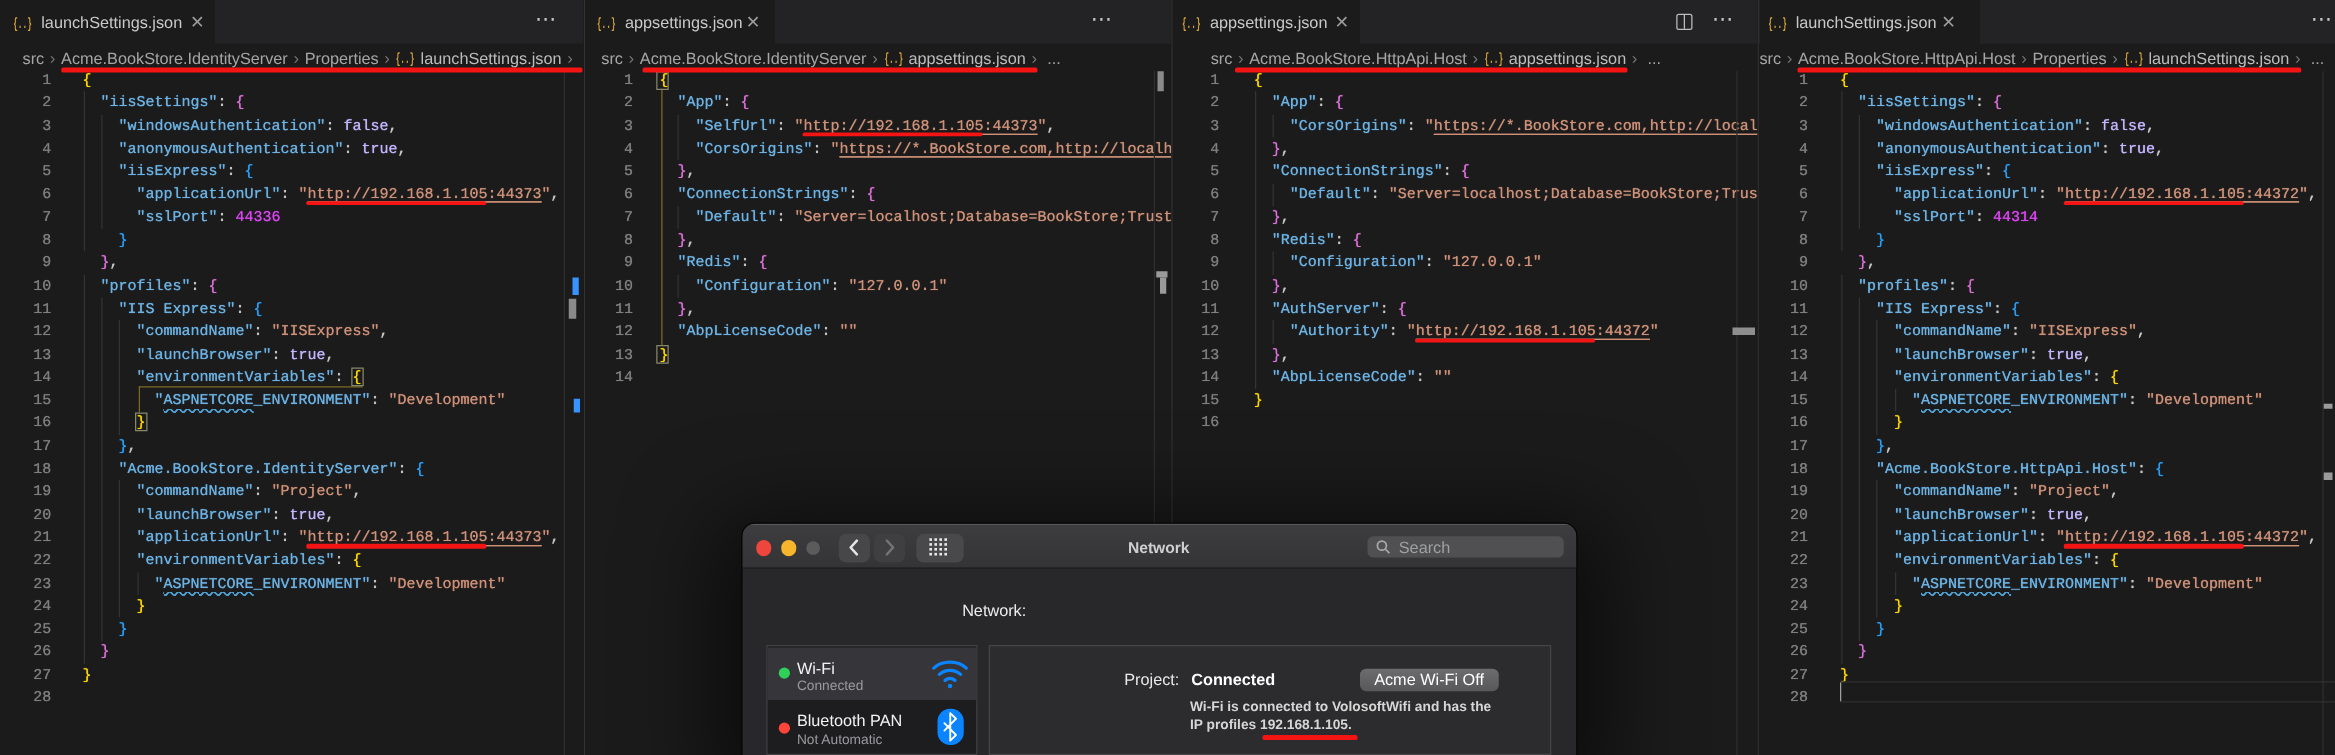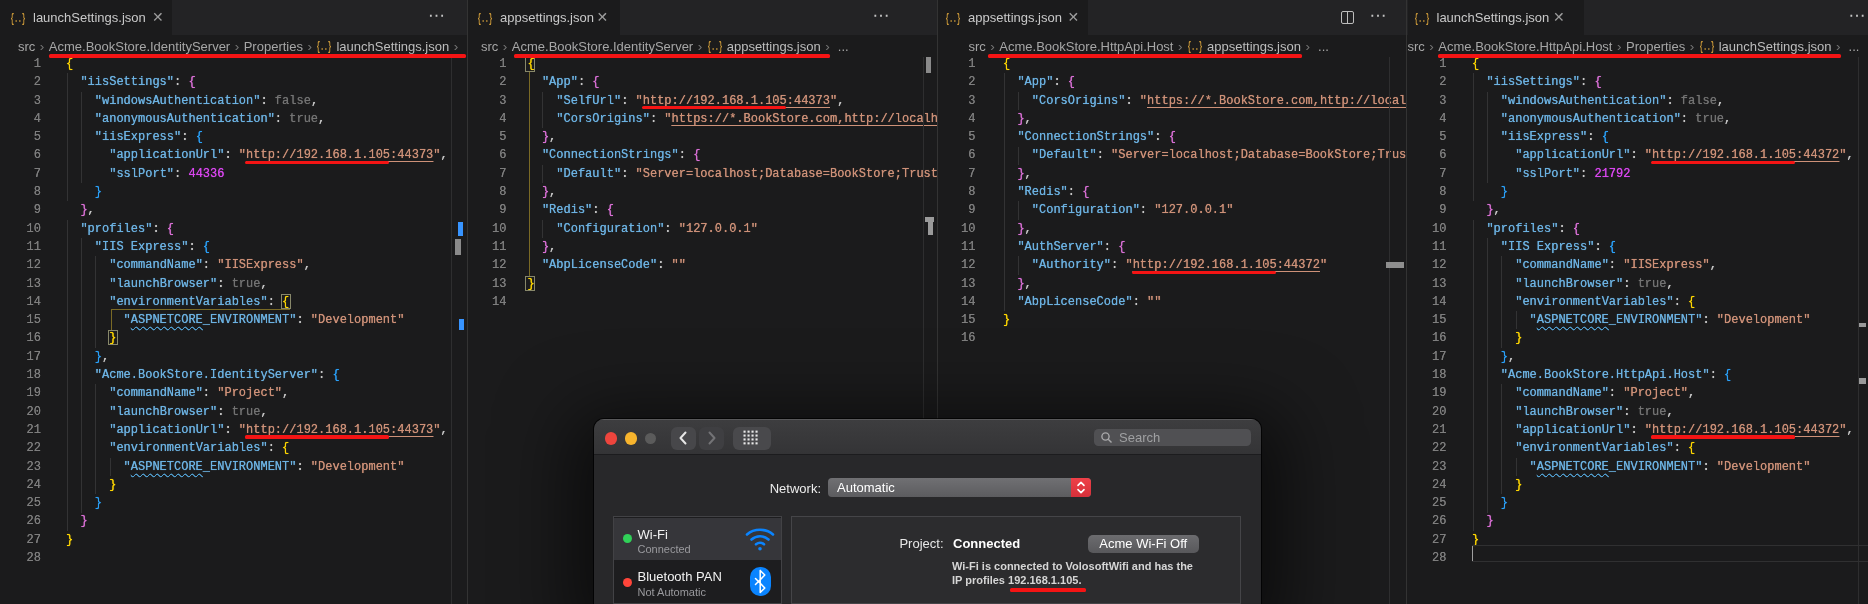--- a/index.html
+++ b/index.html
@@ -7,21 +7,21 @@
 .tabbar{position:absolute;left:0;top:0;right:0;height:35px;background:#232325}
 .tab{position:absolute;top:0;height:35px;background:#1b1b1c}
 .tablabel{position:absolute;top:10px;font-size:13px;color:#c9c9c9;white-space:nowrap}
 .tabx{position:absolute;top:9px;font-size:14px;color:#9d9d9d}
 .more{position:absolute;top:5px;font-size:17px;color:#c4c4c4}
 .crumb{position:absolute;top:39px;height:18px;font-size:13px;color:#a6a6a6;white-space:nowrap}
 .crumb .sep{color:#757575;padding:0 4.5px;font-size:13.5px}
 .crumb .file{color:#bdbdbd}
 .gut{position:absolute;top:55px;text-align:right;font-family:"Liberation Mono",monospace;font-size:12px;line-height:18.3px;color:#7e7e7e;text-shadow:0 0 .6px currentColor}
 pre.code{position:absolute;top:55px;font-family:"Liberation Mono",monospace;font-size:12px;line-height:18.3px;color:#c8c8c8;white-space:pre;text-shadow:0 0 .7px currentColor}
-.k{color:#6cb2e2}.s{color:#ce9178}.t{color:#737373}.n{color:#d946ef}.p{color:#c8c8c8}
+.k{color:#6cb2e2}.s{color:#ce9178}.t{color:#c4b5fd}.n{color:#d946ef}.p{color:#c8c8c8}
 .g1{color:#ffd700}.g2{color:#da70d6}.g3{color:#2aa0f8}
 .lnk{text-decoration:underline;text-decoration-thickness:1px;text-underline-offset:3px}
 .sq{text-decoration:underline wavy #4ba3d9 1px;text-underline-offset:2.5px}
 .bx{position:absolute;border:1px solid #88886a}
 .guide{position:absolute;width:1px;background:#333334}
 .goldg{position:absolute;background:#7a6a25}
 .red{position:absolute;background:#f51414;border-radius:1.5px}
 .rmark{position:absolute}
 .track{position:absolute;width:1px;background:#2e2e2f;top:57px;bottom:0}
 .psep{position:absolute;top:0;bottom:0;width:1px;background:#333}
@@ -273,21 +273,21 @@
       <div>26</div>
       <div>27</div>
       <div>28</div>
     </div>
 <pre class="code" style="left:66.5px"><span class="g1">{</span>
   <span class="k">"iisSettings"</span><span class="p">: </span><span class="g2">{</span>
     <span class="k">"windowsAuthentication"</span><span class="p">: </span><span class="t">false</span><span class="p">,</span>
     <span class="k">"anonymousAuthentication"</span><span class="p">: </span><span class="t">true</span><span class="p">,</span>
     <span class="k">"iisExpress"</span><span class="p">: </span><span class="g3">{</span>
       <span class="k">"applicationUrl"</span><span class="p">: </span><span class="s">"<span class="lnk">http://192.168.1.105:44372</span>"</span><span class="p">,</span>
-      <span class="k">"sslPort"</span><span class="p">: </span><span class="n">21792</span>
+      <span class="k">"sslPort"</span><span class="p">: </span><span class="n">44314</span>
     <span class="g3">}</span>
   <span class="g2">}</span><span class="p">,</span>
   <span class="k">"profiles"</span><span class="p">: </span><span class="g2">{</span>
     <span class="k">"IIS Express"</span><span class="p">: </span><span class="g3">{</span>
       <span class="k">"commandName"</span><span class="p">: </span><span class="s">"IISExpress"</span><span class="p">,</span>
       <span class="k">"launchBrowser"</span><span class="p">: </span><span class="t">true</span><span class="p">,</span>
       <span class="k">"environmentVariables"</span><span class="p">: </span><span class="g1">{</span>
         <span class="k">"<span class="sq">ASPNETCORE</span>_ENVIRONMENT"</span><span class="p">: </span><span class="s">"Development"</span>
       <span class="g1">}</span>
     <span class="g3">}</span><span class="p">,</span>
@@ -348,37 +348,29 @@
         <rect x="10.5" y="11.4" width="2.1" height="2.1" fill="#e8e8e8"></rect>
         <rect x="14.5" y="11.4" width="2.1" height="2.1" fill="#e8e8e8"></rect>
         <rect x="18.5" y="11.4" width="2.1" height="2.1" fill="#e8e8e8"></rect>
         <rect x="22.5" y="11.4" width="2.1" height="2.1" fill="#e8e8e8"></rect>
         <rect x="10.5" y="15.3" width="2.1" height="2.1" fill="#e8e8e8"></rect>
         <rect x="14.5" y="15.3" width="2.1" height="2.1" fill="#e8e8e8"></rect>
         <rect x="18.5" y="15.3" width="2.1" height="2.1" fill="#e8e8e8"></rect>
         <rect x="22.5" y="15.3" width="2.1" height="2.1" fill="#e8e8e8"></rect>
       </svg>
     </div>
+<div class="abs" style="left:0;width:667px;top:11.5px;text-align:center;font-size:12.5px;font-weight:bold;color:#cfcfd1">Network</div>
 <div class="abs" style="left:500.5px;top:9.5px;width:157px;height:17.8px;background:#505053;border-radius:4.5px">
       <svg width="14" height="14" style="position:absolute;left:6px;top:2px">
         <circle cx="5.5" cy="5.5" r="3.6" stroke="#a8a8aa" stroke-width="1.4" fill="none"></circle>
         <path d="M8.2 8.2 L11.5 11.5" stroke="#a8a8aa" stroke-width="1.4"></path>
       </svg>
       <div class="abs" style="left:25px;top:1.5px;font-size:13px;color:#9fa0a2">Search</div>
     </div>
 <div class="abs" style="left:97.5px;top:62px;width:130px;text-align:right;font-size:13px;color:#ececec">Network:</div>
-<div class="abs" style="left:234.5px;top:59px;width:263px;height:19px;border-radius:4px;background:linear-gradient(#707073,#5c5c5f)">
-      <div class="abs" style="left:9px;top:1.5px;font-size:13px;color:#fff">Automatic</div>
-      <div class="abs" style="left:243px;top:0;width:20px;height:19px;background:linear-gradient(#ef4048,#d5303a);border-radius:0 4px 4px 0">
-        <svg width="20" height="19" style="position:absolute;left:0;top:0">
-          <path d="M7 7.4 L10 4.4 L13 7.4" stroke="#fff" stroke-width="1.6" fill="none" stroke-linecap="round" stroke-linejoin="round"></path>
-          <path d="M7 11.6 L10 14.6 L13 11.6" stroke="#fff" stroke-width="1.6" fill="none" stroke-linecap="round" stroke-linejoin="round"></path>
-        </svg>
-      </div>
-    </div>
 <div class="abs" style="left:19px;top:97.3px;width:169.5px;height:88px;background:#1d1d1f;border:1px solid #424245">
 <div class="abs" style="left:0;top:0.5px;right:0;height:42.5px;background:#36363a"></div>
 <div class="abs" style="left:9px;top:17px;width:9px;height:9px;border-radius:50%;background:#30d158"></div>
 <div class="abs" style="left:24px;top:9.5px;font-size:13px;color:#f2f2f2">Wi-Fi</div>
 <div class="abs" style="left:24px;top:26px;font-size:11px;color:#9a9a9e">Connected</div>
 <svg width="32" height="26" style="position:absolute;left:130px;top:9px" viewBox="0 0 32 26">
         <path d="M3 8.5 C10 2.2 22 2.2 29 8.5" stroke="#0a84ff" stroke-width="2.6" fill="none" stroke-linecap="round"></path>
         <path d="M7.5 13.5 C12.5 9.2 19.5 9.2 24.5 13.5" stroke="#0a84ff" stroke-width="2.6" fill="none" stroke-linecap="round"></path>
         <path d="M12 18.3 C14.4 16.4 17.6 16.4 20 18.3" stroke="#0a84ff" stroke-width="2.6" fill="none" stroke-linecap="round"></path>
         <circle cx="16" cy="22.8" r="1.8" fill="#0a84ff"></circle>

